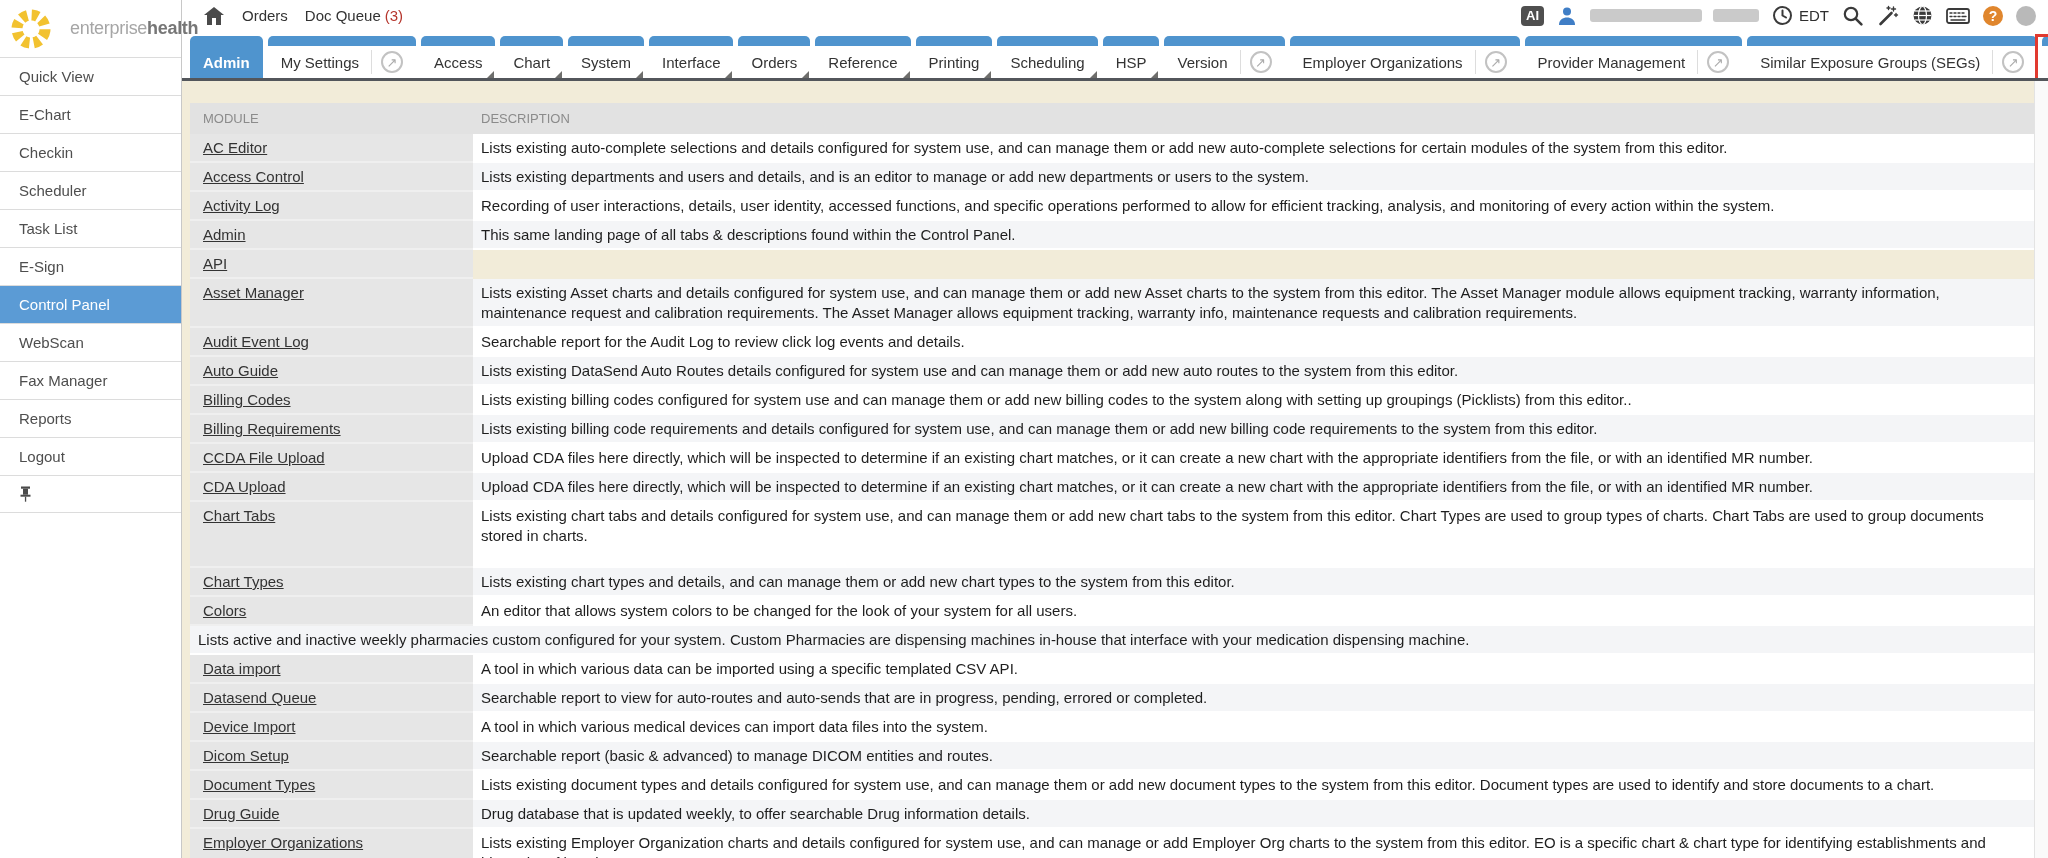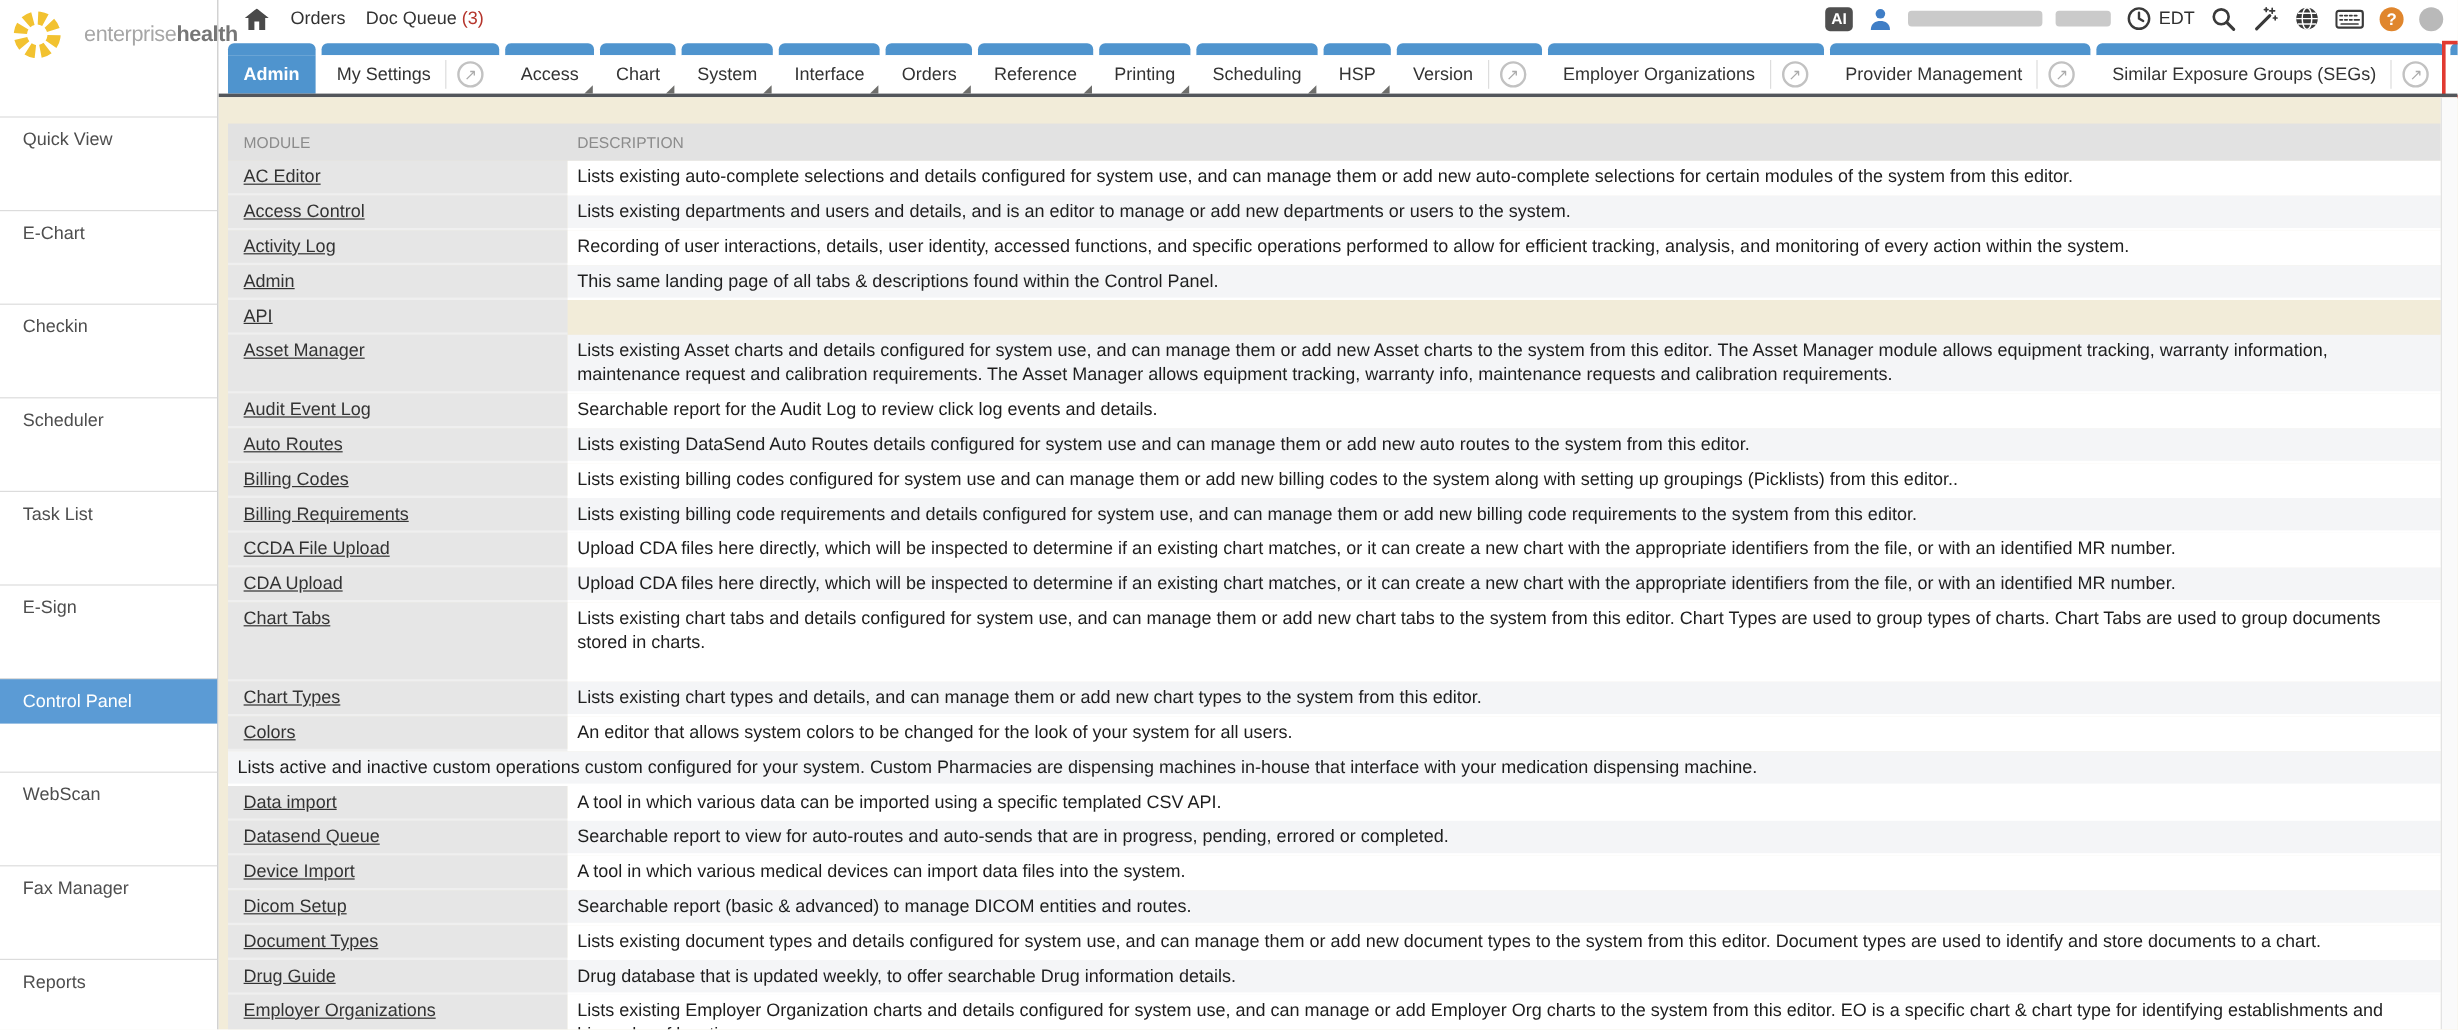--- a/index.html
+++ b/index.html
@@ -8,21 +8,21 @@
   body { position:relative; }
 
   
   .sidebar { position:absolute; left:0; top:0; width:182px; height:858px;
     background:#fff; border-right:1px solid #c8c8c8; z-index:3; }
   .logo-area { height:57px; display:flex; align-items:center; padding-left:9px; gap:17px; }
   .brand { font-size:18px; letter-spacing:-0.3px; white-space:nowrap; }
   .brand-light { color:#a6a6a6; }
   .brand-bold { color:#767676; font-weight:bold; }
   .side-item { height:38px; display:flex; align-items:center; padding-left:19px;
-    font-size:15px; color:#4e4e4e; border-top:1px solid #dcdcdc; cursor:pointer;margin-top:40px; }
+    font-size:15px; color:#4e4e4e; border-top:1px solid #dcdcdc; cursor:pointer; }
   .side-item.active { background:#5b9bd5; color:#fff; border-top-color:#dcdcdc; }
   .side-item:last-child { border-bottom:1px solid #dcdcdc; }
 
   
   .topbar { position:absolute; left:182px; top:0; right:0; height:31px; background:#fff;
     display:flex; align-items:center; padding:0 12px 0 22px; gap:18px; }
   .crumbs { display:flex; gap:17px; font-size:15px; color:#333; align-items:center; }
   .crumb { cursor:pointer; white-space:nowrap; }
   .crumb-count { color:#b5352c; margin-left:4px; }
   .top-right { margin-left:auto; display:flex; align-items:center; gap:13px; }
@@ -409,21 +409,21 @@
     <div class="cell-desc">Lists existing Asset charts and details configured for system use, and can manage them or add new Asset charts to the system from this editor. The Asset Manager module allows equipment tracking, warranty information, maintenance request and calibration requirements. The Asset Manager allows equipment tracking, warranty info, maintenance requests and calibration requirements.</div>
   </div>
         <div class="trow">
     <div class="cell-module">
       <a>Audit Event Log</a>
     </div>
     <div class="cell-desc">Searchable report for the Audit Log to review click log events and details.</div>
   </div>
         <div class="trow">
     <div class="cell-module">
-      <a>Auto Routes</a>
+      <a>Auto Guide</a>
     </div>
     <div class="cell-desc">Lists existing DataSend Auto Routes details configured for system use and can manage them or add new auto routes to the system from this editor.</div>
   </div>
         <div class="trow">
     <div class="cell-module">
       <a>Billing Codes</a>
     </div>
     <div class="cell-desc">Lists existing billing codes configured for system use and can manage them or add new billing codes to the system along with setting up groupings (Picklists) from this editor..</div>
   </div>
         <div class="trow">
@@ -456,21 +456,21 @@
     </div>
     <div class="cell-desc">Lists existing chart types and details, and can manage them or add new chart types to the system from this editor.</div>
   </div>
         <div class="trow">
     <div class="cell-module">
       <a>Colors</a>
     </div>
     <div class="cell-desc">An editor that allows system colors to be changed for the look of your system for all users.</div>
   </div>
         <div class="trow">
-    <div class="cell-desc">Lists active and inactive custom operations custom configured for your system. Custom Pharmacies are dispensing machines in-house that interface with your medication dispensing machine.</div>
+    <div class="cell-desc">Lists active and inactive weekly pharmacies custom configured for your system. Custom Pharmacies are dispensing machines in-house that interface with your medication dispensing machine.</div>
   </div>
         <div class="trow">
     <div class="cell-module">
       <a>Data import</a>
     </div>
     <div class="cell-desc">A tool in which various data can be imported using a specific templated CSV API.</div>
   </div>
         <div class="trow">
     <div class="cell-module">
       <a>Datasend Queue</a>

